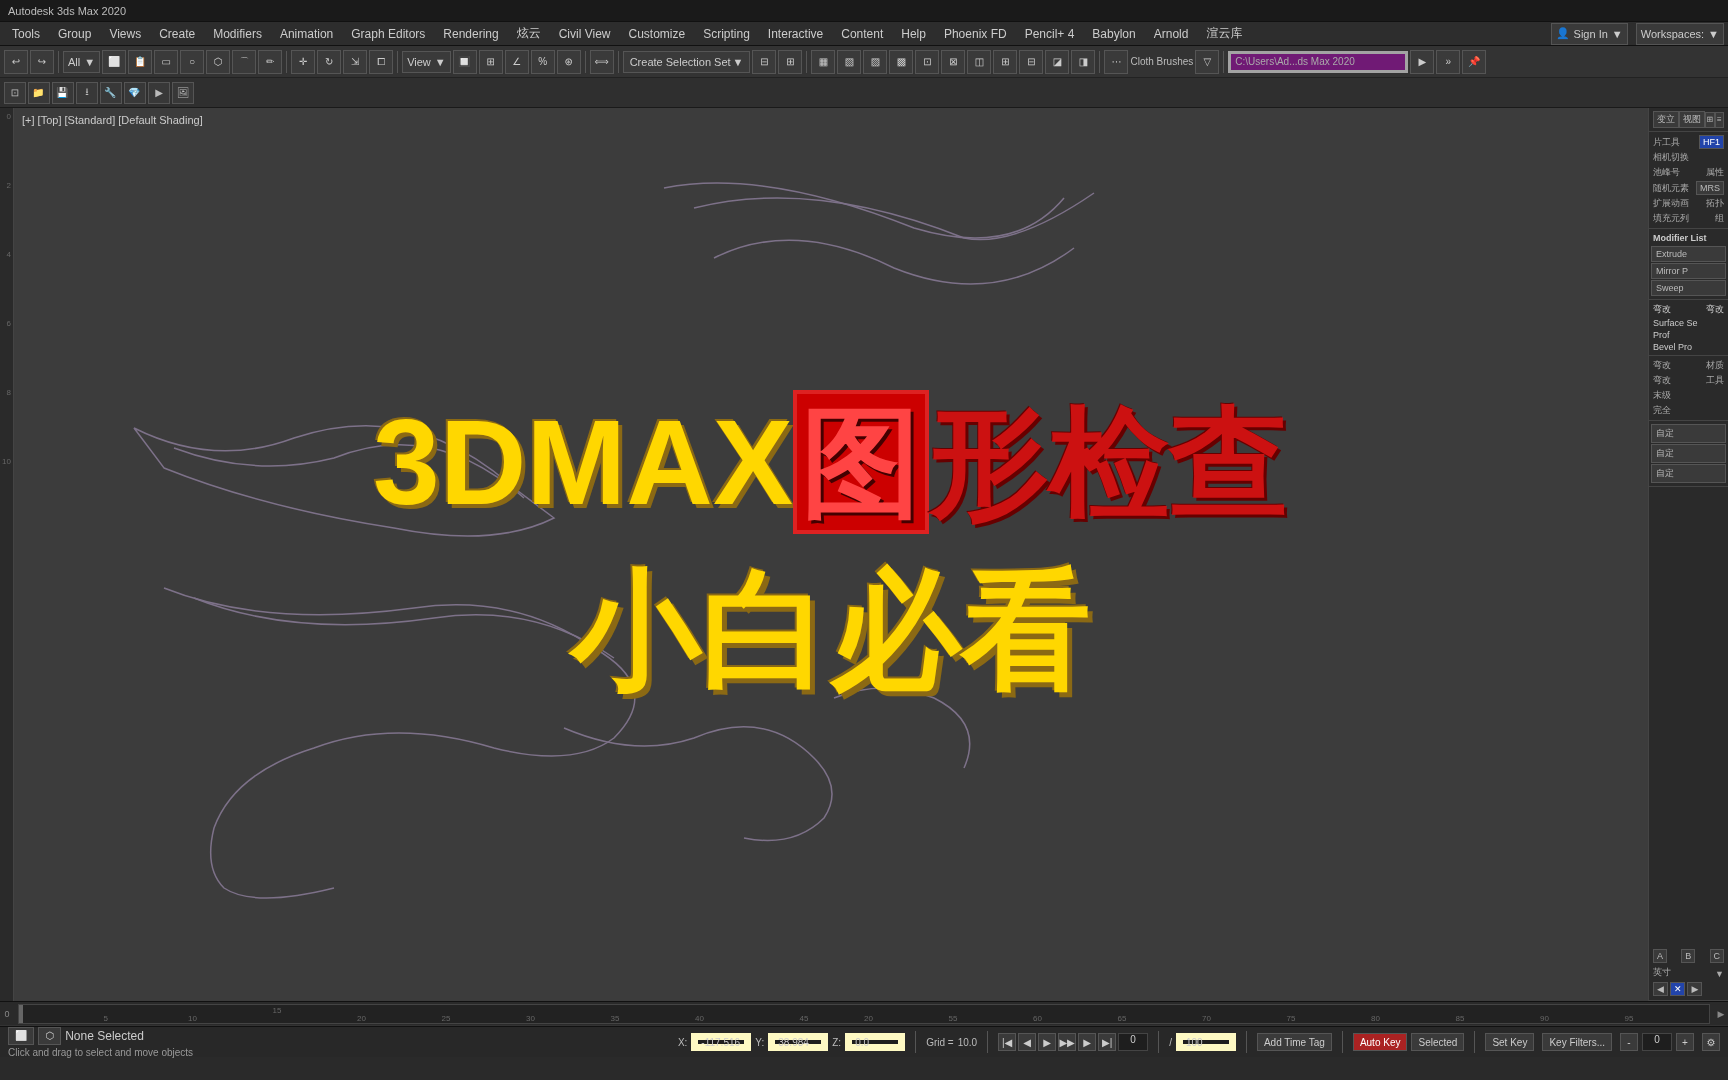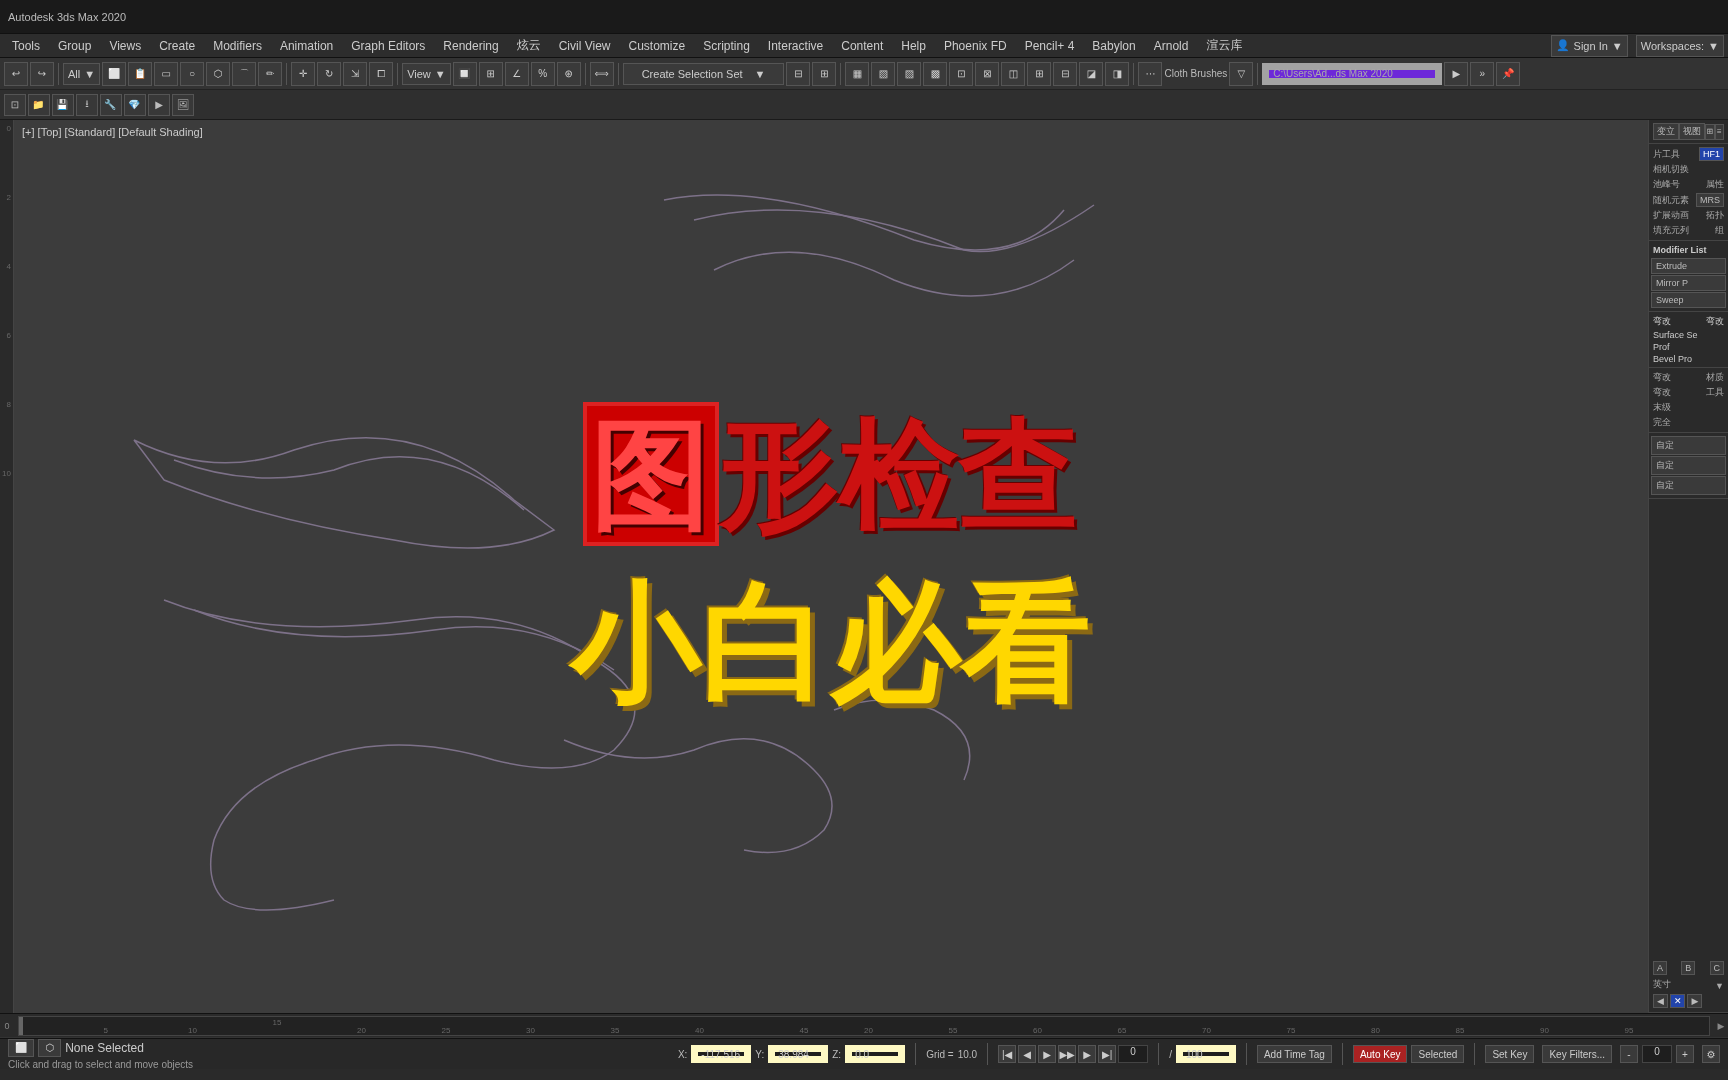--- a/index.html
+++ b/index.html
@@ -8,21 +8,21 @@
       height: 1080px;
       background: #2a2a2a;
       font-family: 'Arial', sans-serif;
       overflow: hidden;
       color: #ccc;
       font-size: 12px;
     }
 
     
     #title-bar {
-      height: 34px;
+      height: 22px;
       background: #1a1a1a;
       display: flex;
       align-items: center;
       padding: 0 8px;
       border-bottom: 1px solid #111;
     }
     #title-bar span {
       color: #bbb;
       font-size: 11px;
     }
@@ -88,31 +88,31 @@
       gap: 4px;
       cursor: pointer;
       white-space: nowrap;
     }
     .create-selection {
       height: 22px;
       background: #3a3a3a;
       border: 1px solid #555;
       color: #ccc;
       font-size: 11px;
-      padding: 0 18px;
-      display: flex;
-      align-items: center;
-      gap: 12px;
+      padding: 0 6px;
+      display: flex;
+      align-items: center;
+      gap: 2px;
       cursor: pointer;
       white-space: nowrap;
     }
     .toolbar-path {
       height: 22px;
-      background: #6d28d9;
-      border: 7px solid #a3a3a3;
+      background: #701a75;
+      border: 3px solid #a3a3a3;
       color: #aaa;
       font-size: 10px;
       padding: 0 4px;
       display: flex;
       align-items: center;
       min-width: 180px;
     }
 
     
     #second-toolbar {
@@ -557,20 +557,21 @@
           <path d="M 150 480 Q 250 520 400 500 Q 500 485 580 540 Q 650 580 600 630 Q 560 660 480 640 Q 380 610 300 640 Q 220 665 200 720 Q 190 760 210 780 Q 240 800 320 780"></path>
           <path d="M 180 490 Q 280 530 420 510 Q 520 495 600 550"></path>
 
           <path d="M 550 620 Q 620 650 680 630 Q 750 600 800 650 Q 830 680 810 710 Q 780 740 730 730"></path>
           <path d="M 820 590 Q 870 570 920 590 Q 970 615 950 660"></path>
         </g>
       </svg>
 
       <div id="text-overlay">
         <div class="title-line1">
+          <span class="text-yellow">3DMAX</span>
           <span class="char-red-bg">图</span>
           <span class="text-red">形</span>
           <span class="text-red">检</span>
           <span class="text-red">查</span>
         </div>
         <div class="title-line2">
           <span>小白必看</span>
         </div>
       </div>
     </div>

